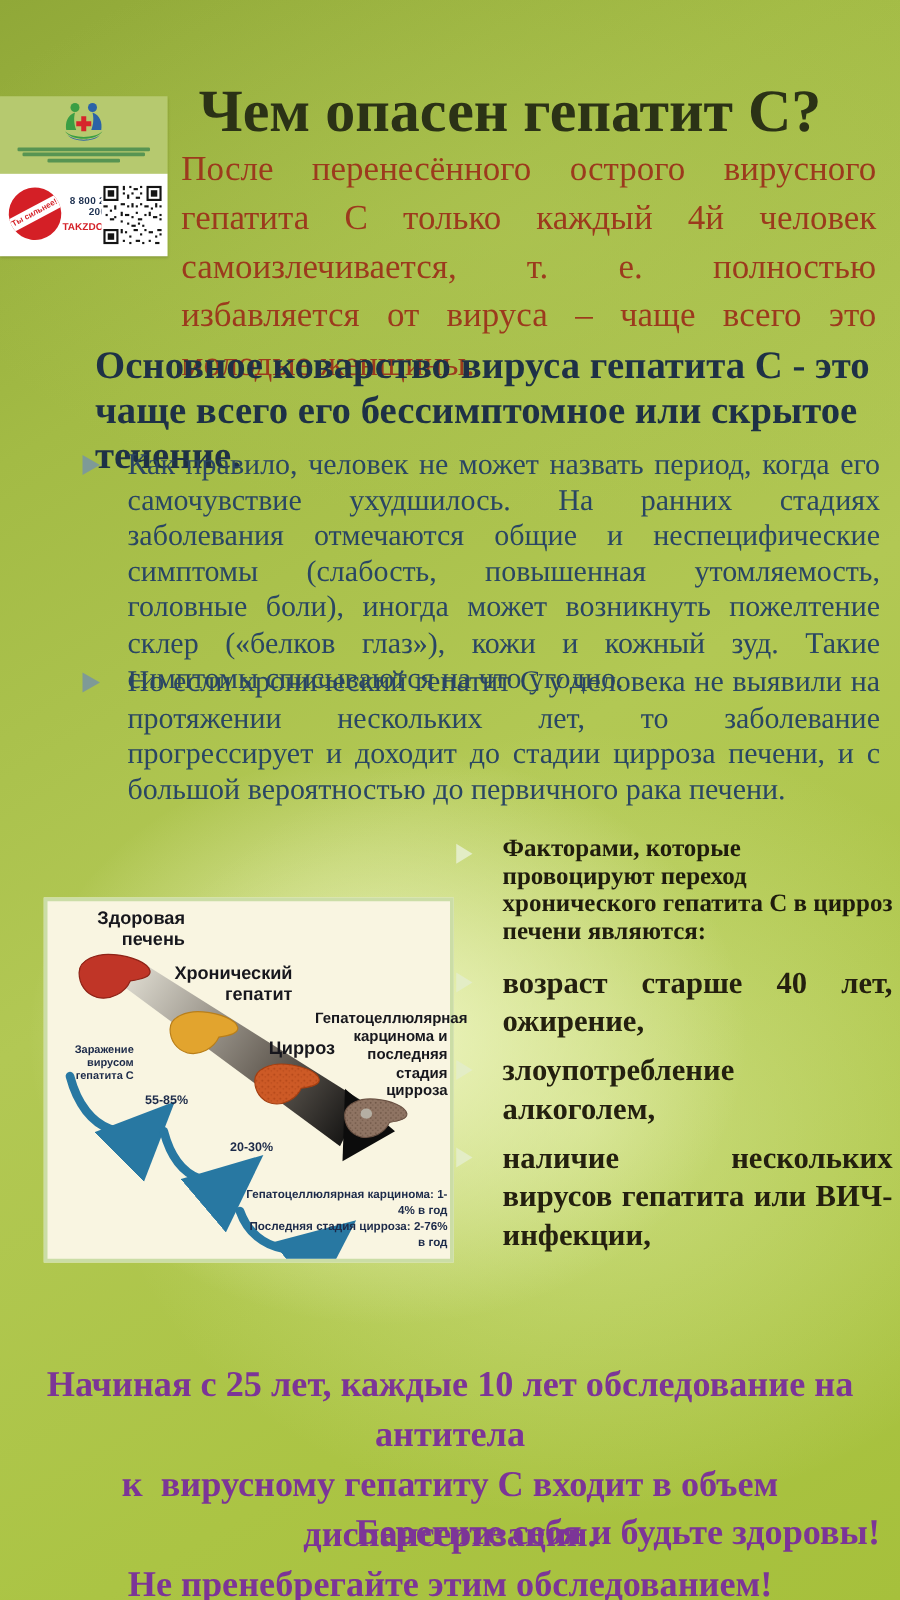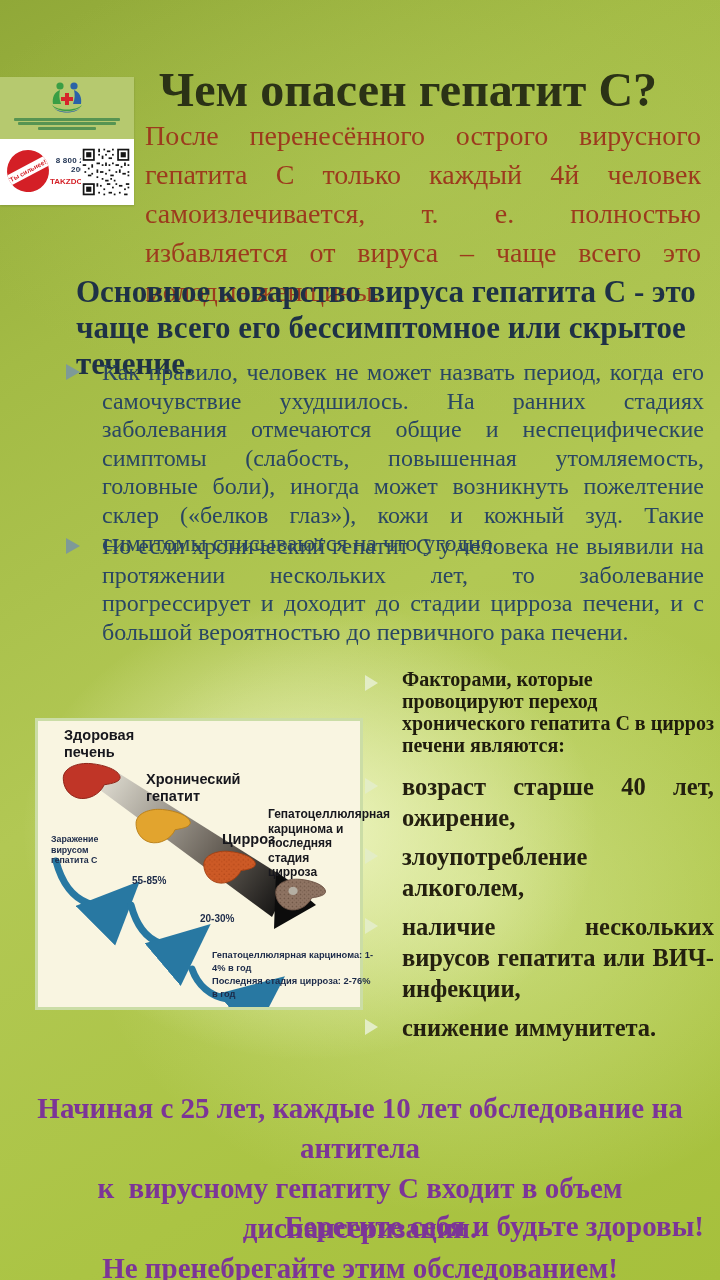--- a/index.html
+++ b/index.html
@@ -45,21 +45,21 @@
   .bullet{position:absolute;left:62px;width:642px;}
   .bullet.b1{top:358px;} .bullet.b2{top:532px;}
   .tri{position:absolute;left:4px;top:6px;width:0;height:0;
     border-left:14px solid #7e9a97;border-top:8px solid transparent;border-bottom:8px solid transparent;}
   .btext{margin:0 0 0 40px;font-size:24px;line-height:28.5px;color:#2a4663;text-align:justify;}
   
   .diagram{position:absolute;left:35px;top:718px;width:328px;height:292px;background:#f9f5e1;
     border:3px solid #cbdda6;box-sizing:border-box;}
   .diagram svg.art{position:absolute;left:0;top:0;}
   .dlabel{position:absolute;font-family:"Liberation Sans",sans-serif;font-weight:bold;color:#17171d;
-    text-align:left;white-space:pre-line;margin-left:16px;}
+    text-align:right;white-space:pre-line;}
   .st1{left:10px;top:6px;width:100px;font-size:14.5px;line-height:17px;}
   .st2{left:92px;top:50px;width:104px;font-size:14.5px;line-height:17px;}
   .st3{left:168px;top:110px;width:62px;font-size:14.5px;}
   .st4{left:214px;top:86px;width:106px;font-size:12px;line-height:14.5px;}
   .inf{left:-3px;top:113px;width:72px;font-size:8.8px;line-height:10.5px;color:#1c2a49;}
   .rt1{left:78px;top:154px;font-size:10px;color:#1c2a49;}
   .rt2{left:146px;top:192px;font-size:10px;color:#1c2a49;}
   .rt3{left:158px;top:228px;width:162px;font-size:9.3px;line-height:13px;color:#1c2a49;}
   
   .factors{position:absolute;left:362px;top:652px;width:352px;margin-top:16px;}
@@ -271,24 +271,20 @@
       <div class="ftext">возраст старше 40 лет, ожирение,</div>
     </div>
     <div class="fitem">
       <span class="ftri"></span>
       <div class="ftext">злоупотребление алкоголем,</div>
     </div>
     <div class="fitem">
       <span class="ftri"></span>
       <div class="ftext">наличие нескольких вирусов гепатита или ВИЧ-инфекции,</div>
     </div>
-    <div class="fitem">
-      <span class="ftri"></span>
-      <div class="ftext">снижение иммунитета.</div>
-    </div>
   </div>
 
   <p class="footer-main">Начиная с 25 лет, каждые 10 лет обследование на антитела
 к  вирусному гепатиту С входит в объем диспансеризации.
 Не пренебрегайте этим обследованием!</p>
   <p class="footer-close">Берегите себя и будьте здоровы!</p>
 
 </div>
 
 </body></html>

